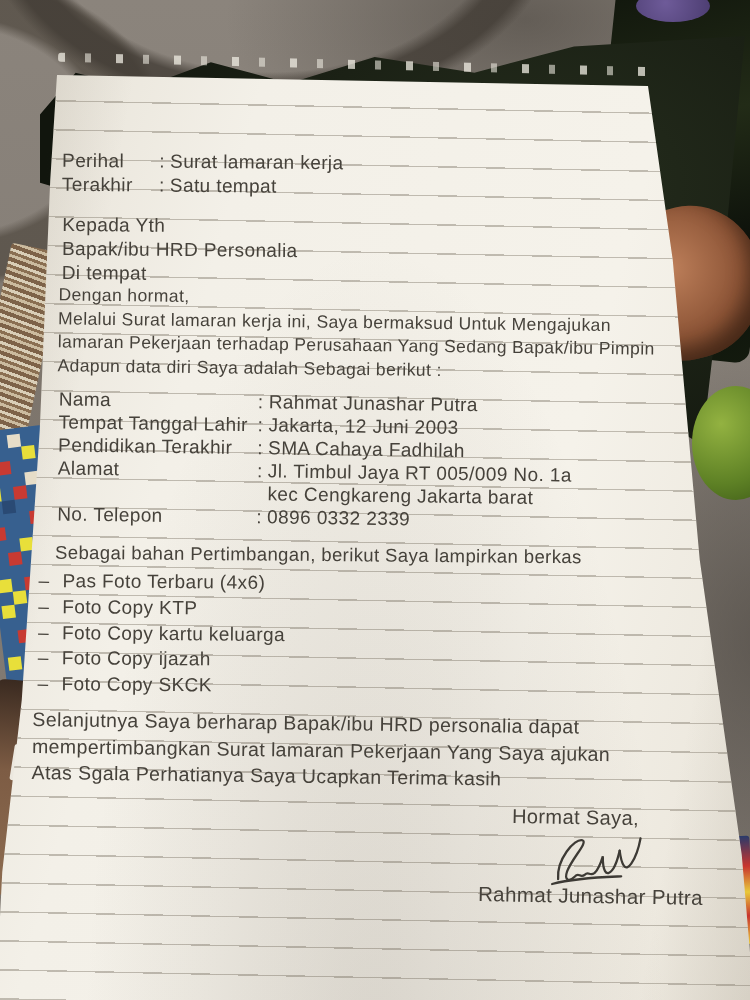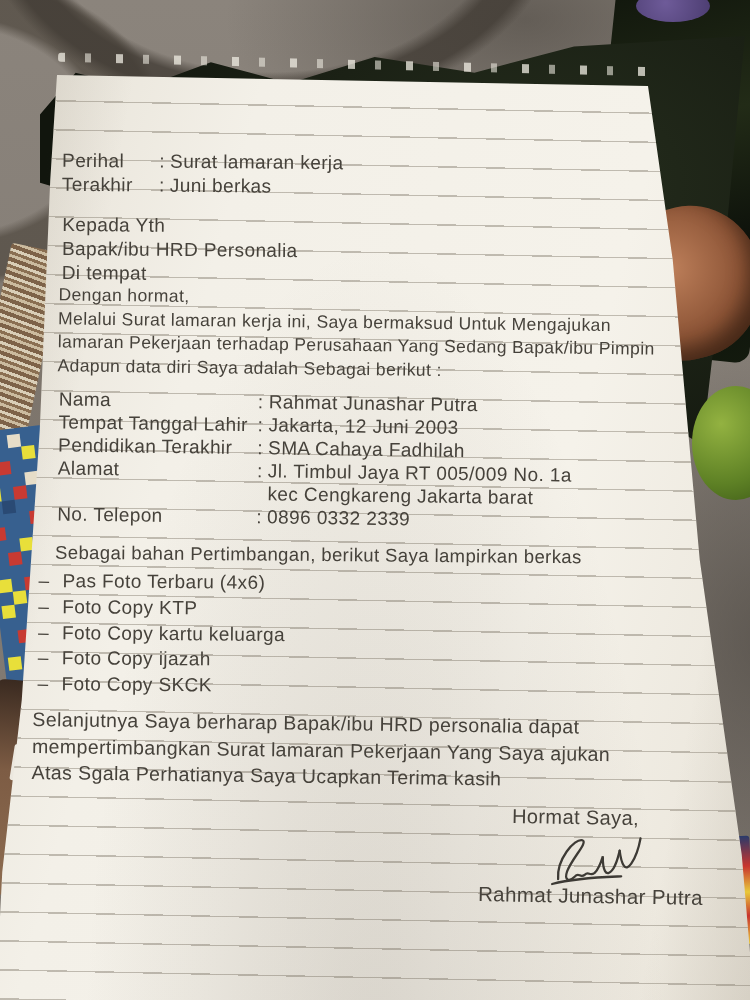--- a/index.html
+++ b/index.html
@@ -143,21 +143,21 @@
 
   <div class="paper">
     <div class="ruled-lines"></div>
     <div class="paper-shade"></div>
 
     <div class="ink hdr">
       <div>
         <span class="lbl">Perihal</span><span class="colon">:</span><span>Surat lamaran kerja</span>
       </div>
       <div>
-        <span class="lbl">Terakhir</span><span class="colon">:</span><span>Juni berkas</span>
+        <span class="lbl">Terakhir</span><span class="colon">:</span><span>Satu tempat</span>
       </div>
     </div>
 
     <div class="ink recip">
       <div>Kepada Yth</div>
       <div>Bapak/ibu HRD Personalia</div>
       <div>Di tempat</div>
     </div>
 
     <div class="ink opening">

